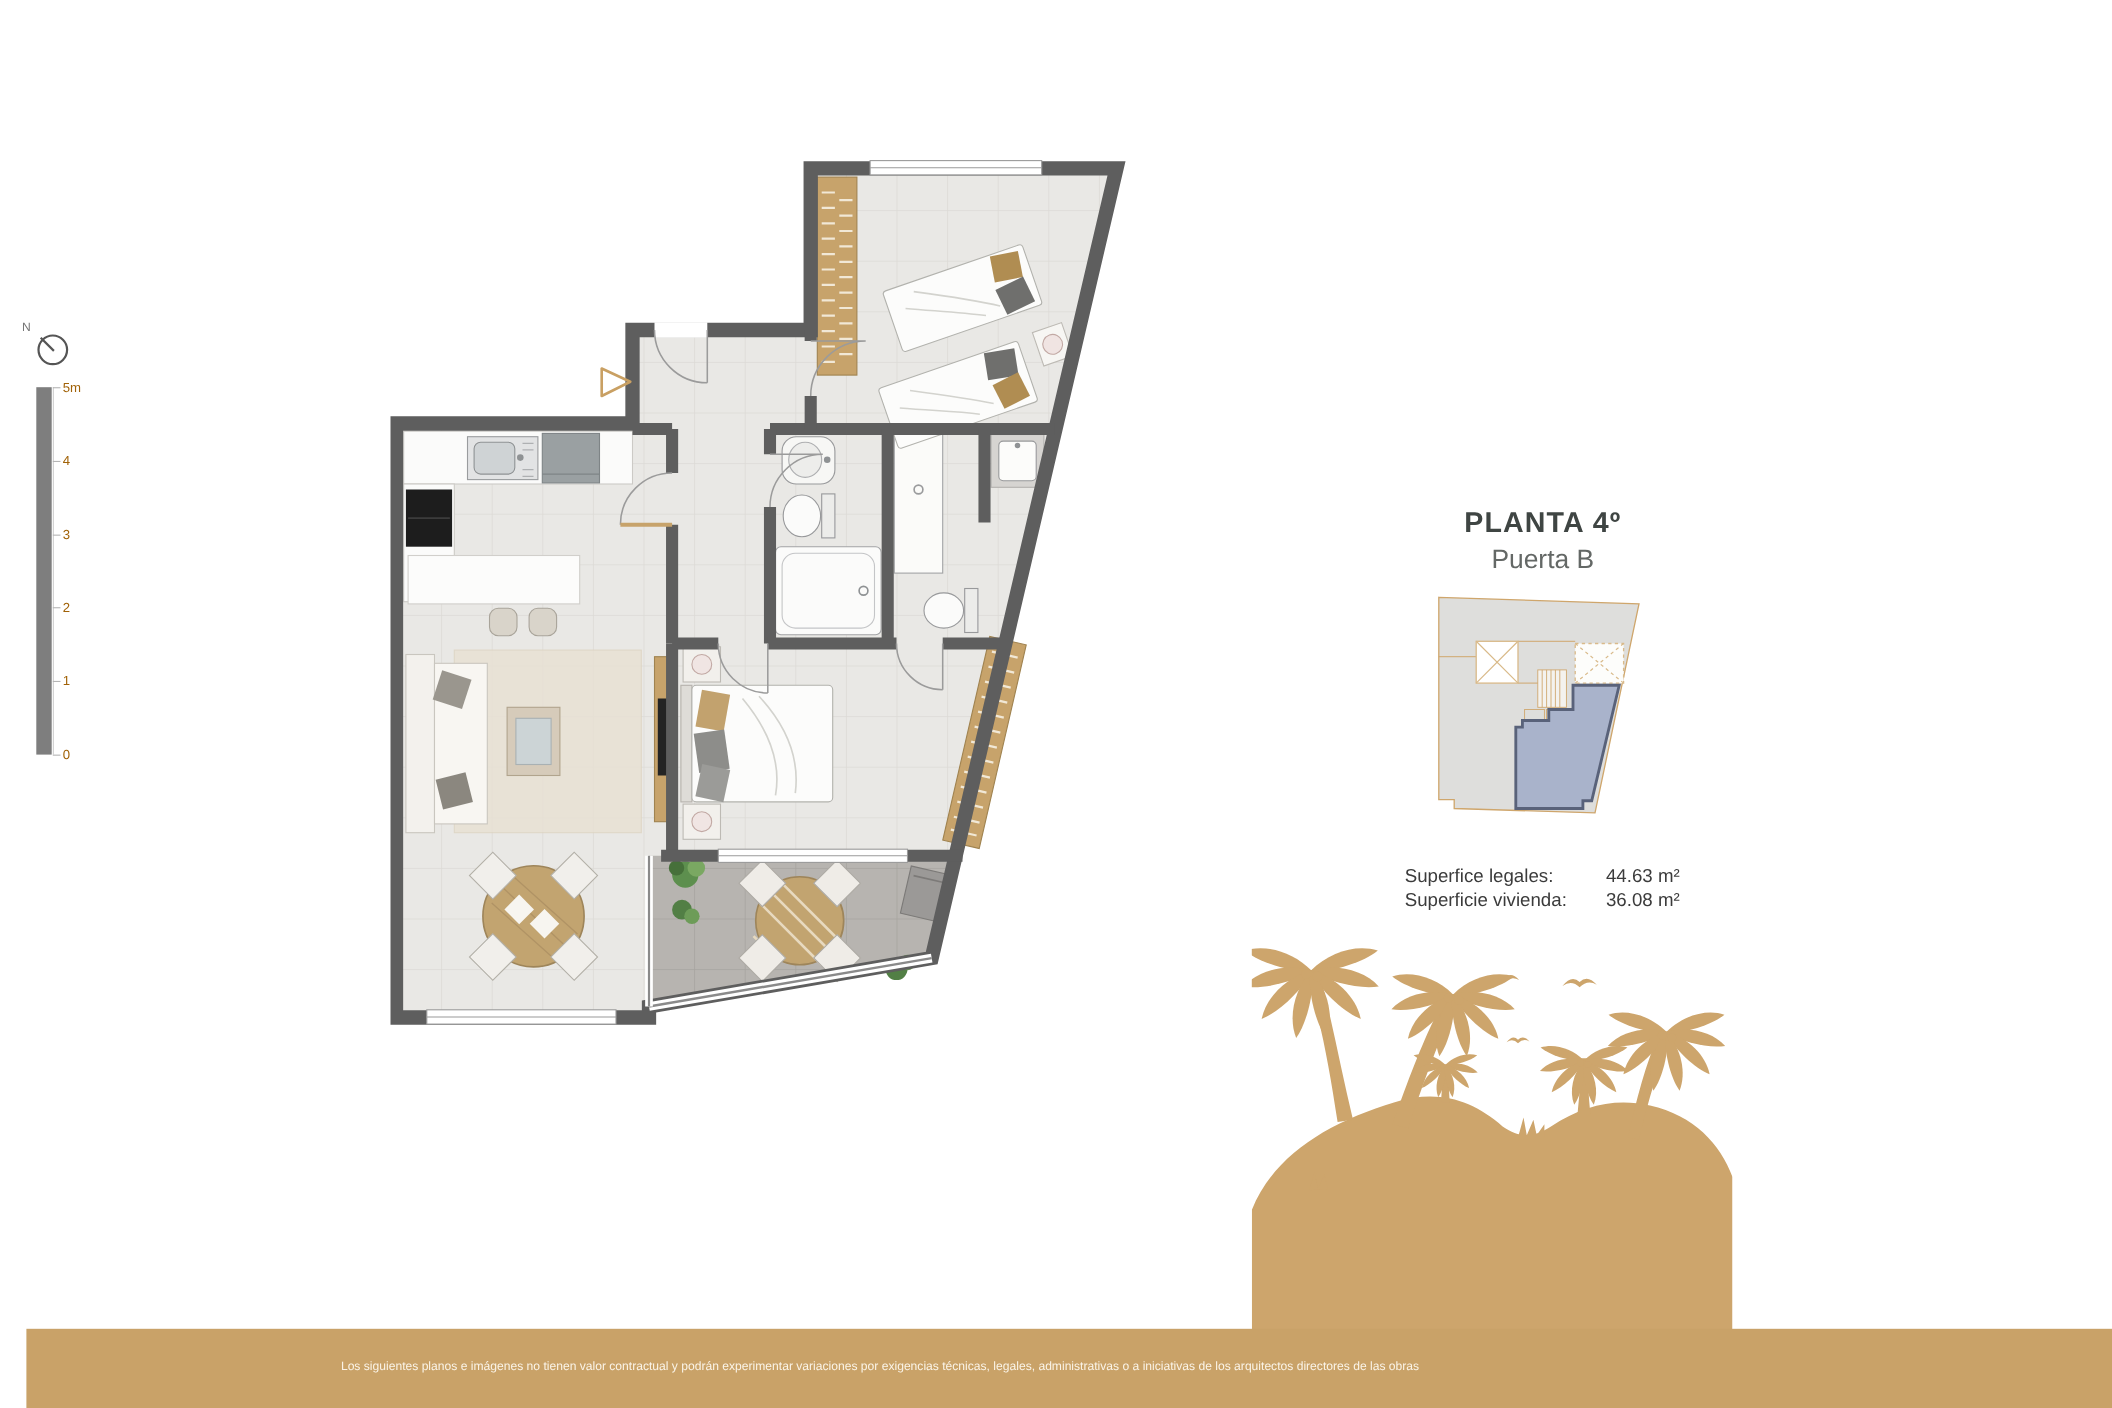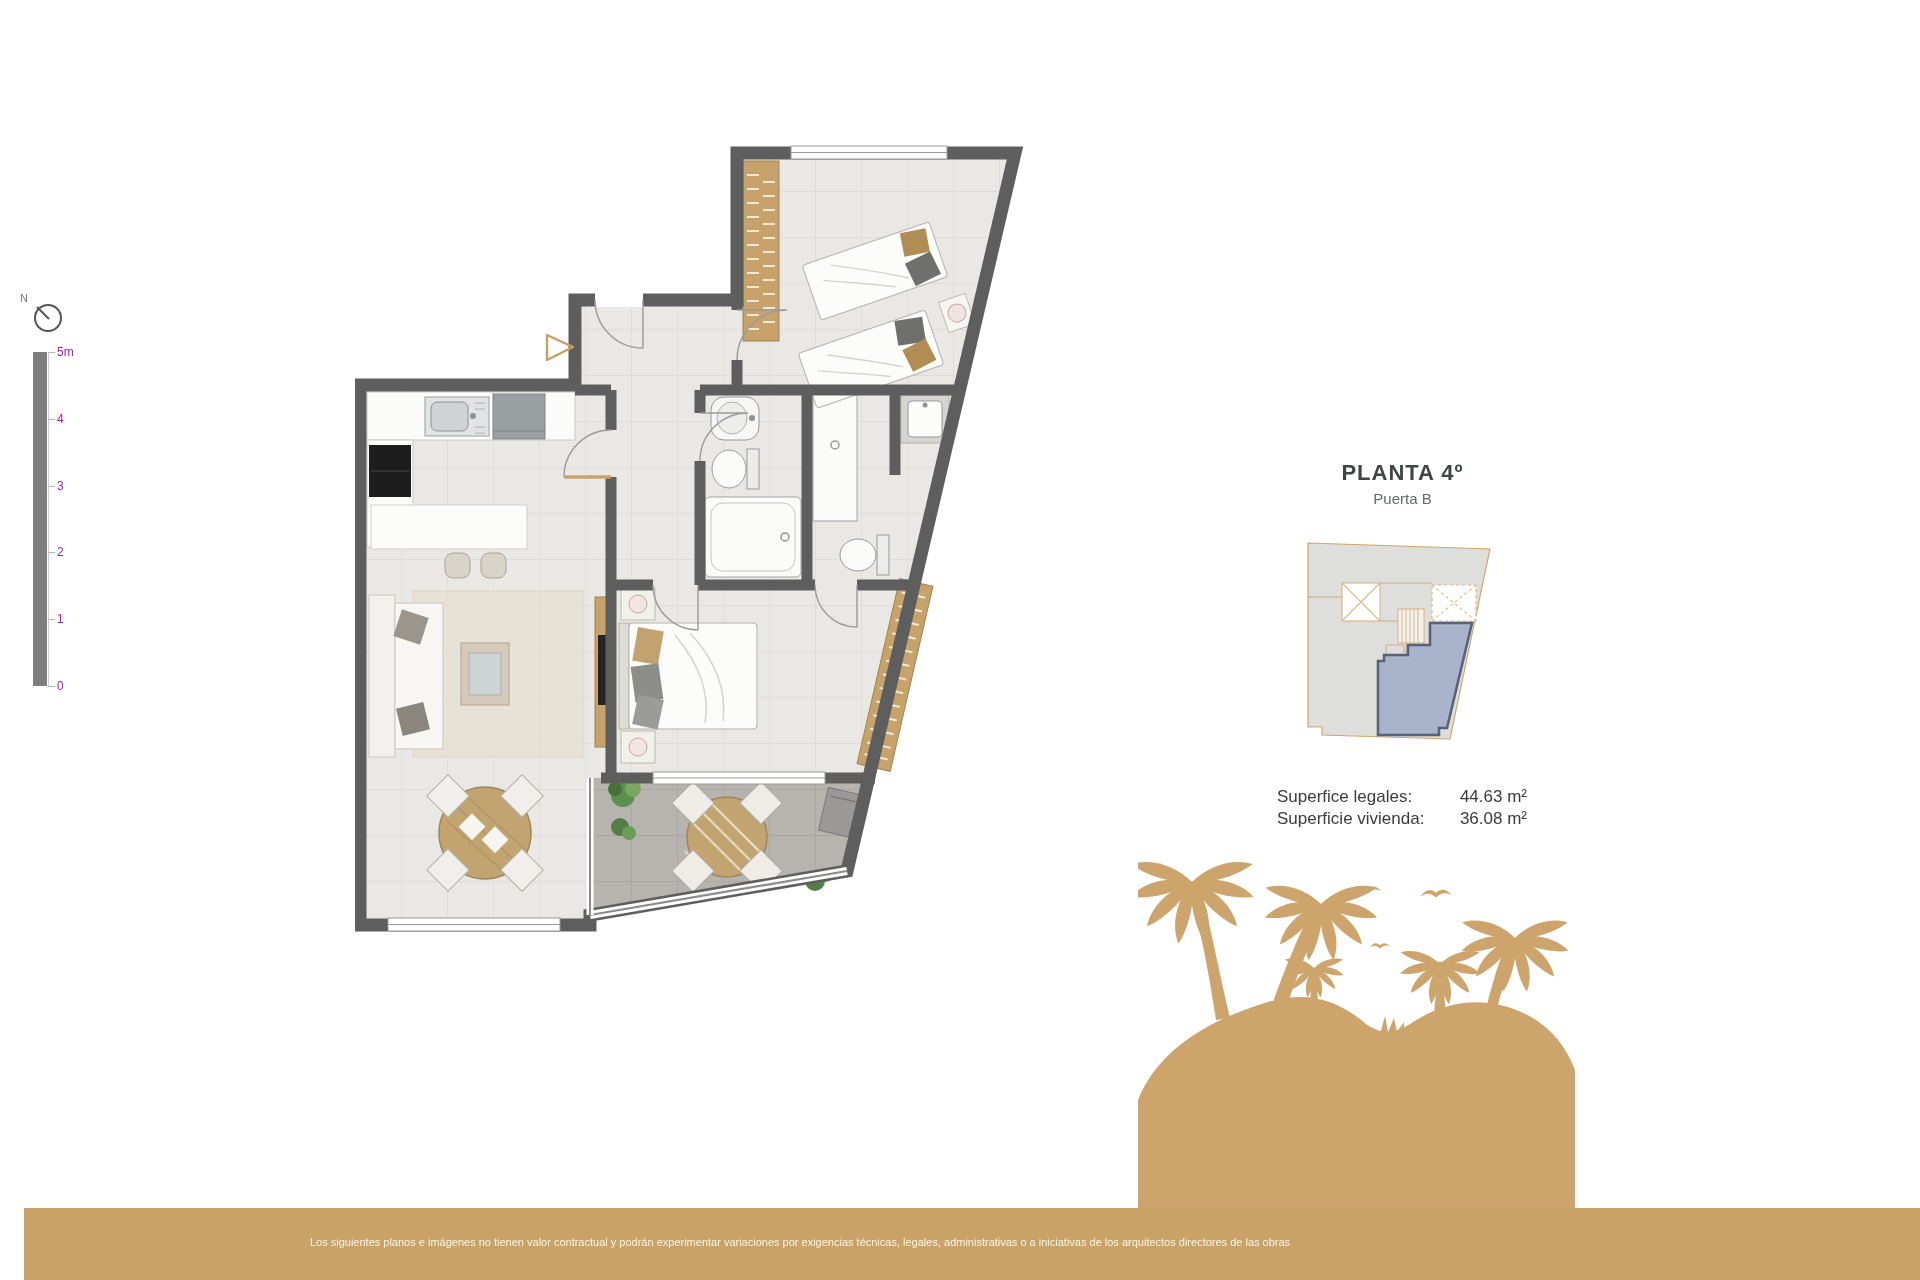--- a/index.html
+++ b/index.html
@@ -8,29 +8,29 @@
   .abs{position:absolute;}
 
   
   #compass{left:18px;top:290px;width:60px;height:50px;}
 
   
   #scalebar{left:28px;top:346px;width:70px;height:352px;}
   #scalebar .bar{position:absolute;left:5px;top:6px;width:14px;height:334px;background:#7e7e7e;}
   #scalebar .rail{position:absolute;left:20px;top:6px;width:1px;height:334px;background:#cfcfcf;}
   #scalebar .tick{position:absolute;left:20px;width:7px;height:1px;background:#b5b5b5;}
-  #scalebar .lbl{position:absolute;left:29px;font-size:12px;color:#a21caf;transform:translateY(-7px);text-align:center;}
+  #scalebar .lbl{position:absolute;left:29px;font-size:12px;color:#a16207;transform:translateY(-7px);text-align:center;}
 
   
   #plan{left:355px;top:145px;width:670px;height:790px;}
 
   
   #titleblock{left:1290px;top:460px;width:225px;text-align:center;}
-  #titleblock .t1{font-size:22px;font-weight:bold;letter-spacing:1px;color:#3f4543;}
-  #titleblock .t2{font-size:15px;color:#64686. ;color:#646866;margin-top:4px;}
+  #titleblock .t1{font-size:26px;font-weight:bold;letter-spacing:1px;color:#3f4543;}
+  #titleblock .t2{font-size:24px;color:#64686. ;color:#646866;margin-top:4px;}
   #keyplan{left:1300px;top:533px;width:225px;height:235px;}
 
   #surfaces{left:1277px;top:786px;width:250px;}
   .srow{display:flex;align-items:flex-end;font-size:17px;color:#3b3b3b;line-height:1.32;}
   .srow .lab{width:188px;}
   .srow .val{margin-left:auto;white-space:nowrap;}
 
   #palms{left:1138px;top:838px;width:437px;height:372px;}
 
   

